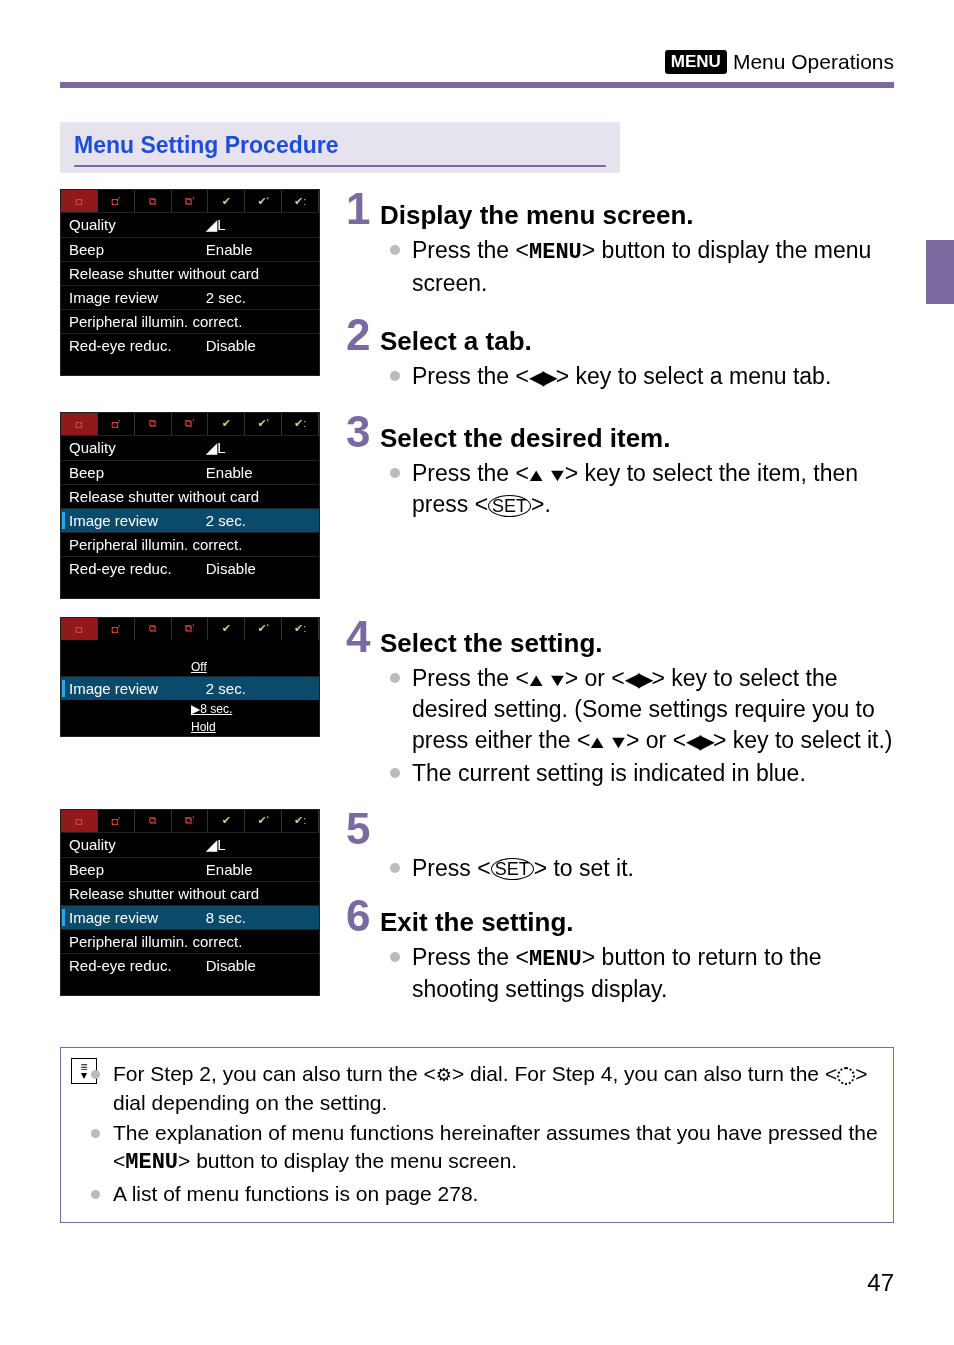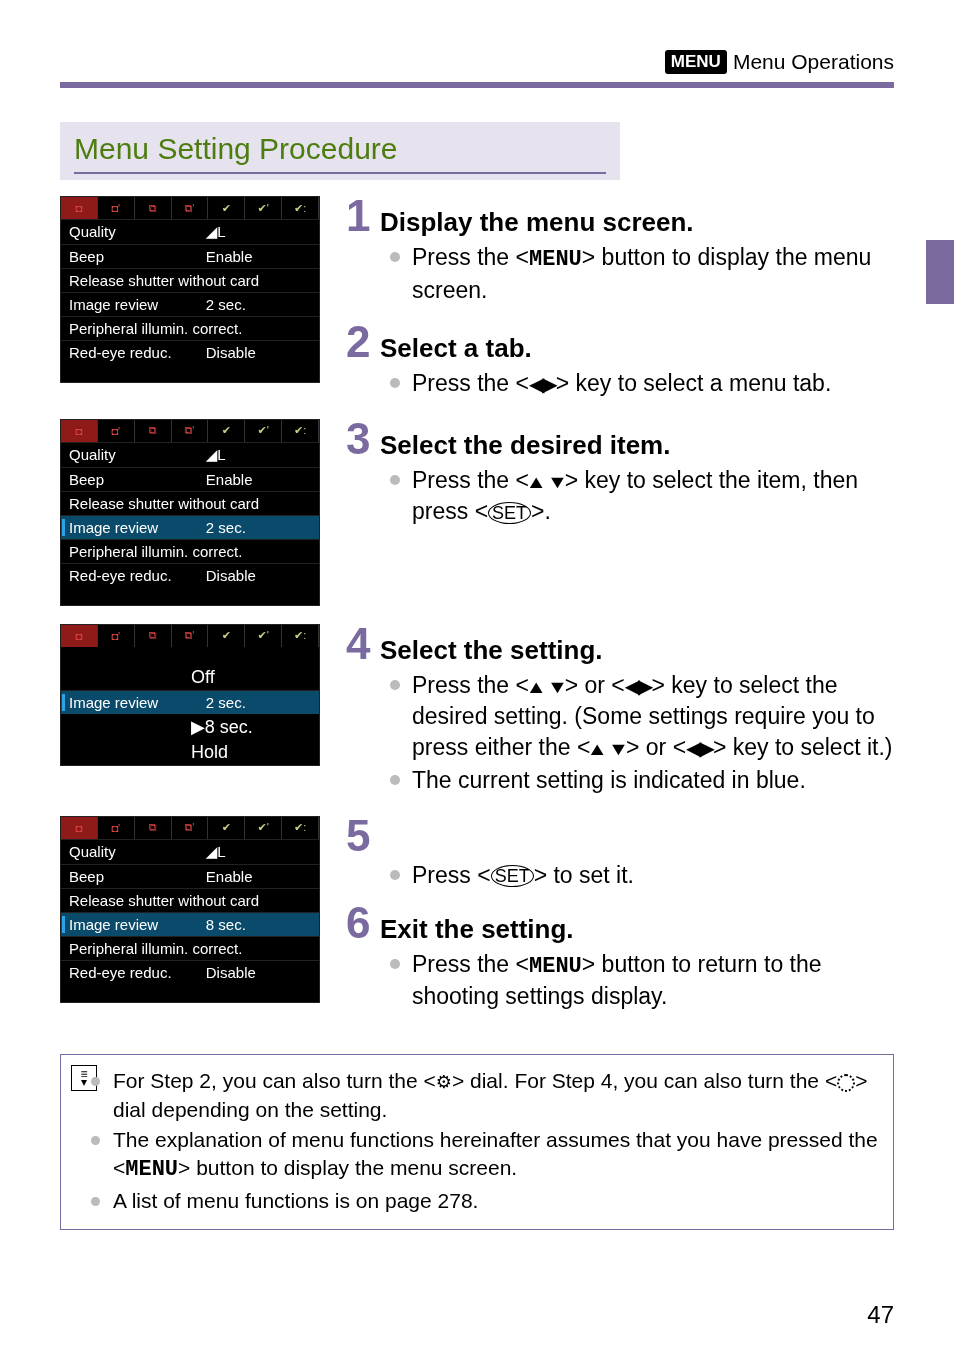--- a/index.html
+++ b/index.html
@@ -4,41 +4,41 @@
 <style>
   * { margin: 0; padding: 0; box-sizing: border-box; }
   html, body { width: 954px; height: 1345px; background: #fff; font-family: Arial, Helvetica, sans-serif; color: #000; }
   .page { position: relative; width: 954px; height: 1345px; padding: 50px 60px 40px 60px; }
   .header-row { display: flex; justify-content: flex-end; align-items: center; margin-bottom: 8px; }
   .menu-badge { background: #000; color: #fff; font-weight: bold; font-size: 17px; padding: 2px 6px; border-radius: 3px; margin-right: 6px; }
   .header-text { font-size: 21px; }
   .purple-rule { height: 6px; background: #7a6aa0; margin-bottom: 34px; }
 
   .section-title-wrap { background: #e6e3ef; padding: 10px 14px 6px 14px; margin-bottom: 16px; display: inline-block; width: 560px; }
-  .section-title { font-size: 30px; font-weight: normal; color: #4d7c0f; border-bottom: 2px solid #7a6aa0; padding-bottom: 6px; }
+  .section-title { font-size: 23px; font-weight: bold; color: #1d4ed8; border-bottom: 2px solid #7a6aa0; padding-bottom: 6px; }
 
   .content { display: flex; flex-direction: column; }
   .pair { display: flex; align-items: flex-start; margin-bottom: 18px; }
   .screenshot-col { width: 300px; flex: 0 0 300px; }
   .text-col { flex: 1; padding-left: 24px; }
 
   
   .cam { width: 260px; background: #000; color: #fff; font-size: 15px; border: 1px solid #222; }
   .cam .tabs { display: flex; height: 22px; }
   .cam .tabs .t { flex: 1; border-right: 1px solid #333; display: flex; align-items: center; justify-content: center; font-size: 11px; }
   .cam .tabs .t.active { background: #8f1a1a; }
   .cam .tabs .t.red { color: #d44; }
   .cam .tabs .t.tool { color: #cc8; }
   .cam .row { display: flex; padding: 3px 8px; border-top: 1px solid #222; justify-content: flex-end; }
   .cam .row .l { flex: 1.3; }
   .cam .row .v { flex: 1; }
   .cam .row.sel { background: #0a4a6a; }
   .cam .row .cur { border-left: 3px solid #2aa3e8; padding-left: 4px; margin-left: -7px; }
   .cam .spacer { height: 18px; }
-  .cam .opt { padding: 2px 0 2px 130px; font-size: 18px; }
+  .cam .opt { padding: 2px 0 2px 130px; font-size: 12px; text-decoration: underline; }
 
   .stepnum { font-size: 44px; font-weight: bold; color: #7a6aa0; width: 34px; display: inline-block; vertical-align: top; line-height: 0.9; margin-left: -38px; }
   .step-head { font-size: 26px; font-weight: bold; margin-bottom: 4px; display: flex; align-items: baseline; }
   .step-head .sh-text { flex: 1; }
   .bullets { list-style: none; padding-left: 28px; }
   .bullets li { font-size: 23px; line-height: 1.35; position: relative; margin-bottom: 2px; }
   .bullets li::before { content: ""; position: absolute; left: -22px; top: 10px; width: 10px; height: 10px; border-radius: 50%; background: #bbb; }
   .glyph-menu { font-weight: bold; font-family: "Courier New", monospace; font-size: 22px; }
   .glyph-lr { font-size: 20px; letter-spacing: -2px; }
   .glyph-ud { font-size: 18px; display: inline-block; transform: scaleX(1.2); }
@@ -47,21 +47,21 @@
   .glyph-dial2 { display:inline-block; width:18px; height:18px; border:2px dotted #000; border-radius:50%; vertical-align:middle; }
 
   .side-tab { position: absolute; right: 0; top: 240px; width: 28px; height: 64px; background: #7a6aa0; }
 
   .note-box { border: 1px solid #7a6aa0; padding: 12px 14px 12px 48px; margin-top: 22px; position: relative; }
   .note-icon { position: absolute; left: 10px; top: 10px; width: 26px; height: 26px; border: 1px solid #000; display: flex; align-items: center; justify-content: center; font-size: 12px; flex-direction: column; line-height: 0.7; }
   .note-box ul { list-style: none; }
   .note-box li { font-size: 21px; line-height: 1.35; position: relative; padding-left: 4px; margin-bottom: 2px; }
   .note-box li::before { content: ""; position: absolute; left: -18px; top: 10px; width: 9px; height: 9px; border-radius: 50%; background: #bbb; }
 
-  .page-num { position: absolute; right: 60px; bottom: 16px; font-size: 24px; }
+  .page-num { position: absolute; right: 60px; bottom: 48px; font-size: 24px; }
 </style>
 </head>
 <body>
 
 <div class="page">
   <div class="header-row">
     <span class="menu-badge">MENU</span>
     <span class="header-text">Menu Operations</span>
   </div>
   <div class="purple-rule"></div>

